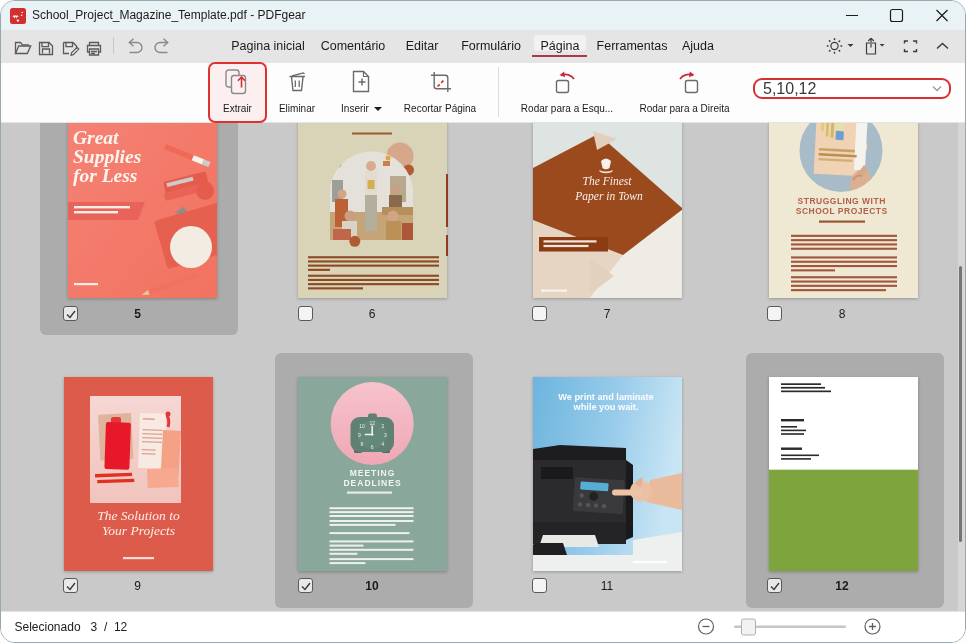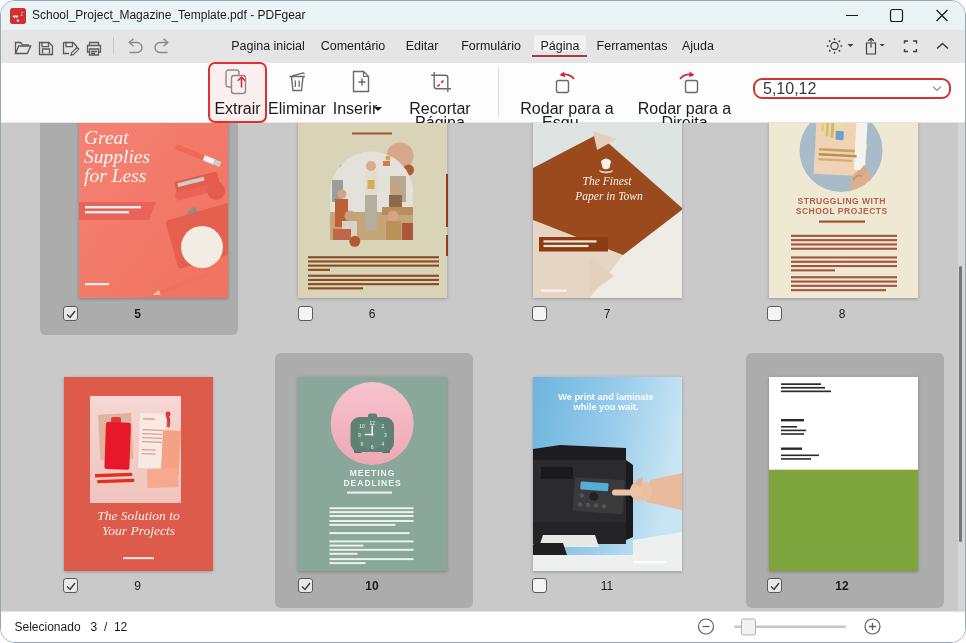--- a/index.html
+++ b/index.html
@@ -8,21 +8,21 @@
   .abs{position:absolute;}
   .win{position:absolute;left:0;top:0;width:966px;height:643px;border-radius:15px;
     overflow:hidden;background:#fff;border:1px solid #9aa7ae;}
   .titlebar{position:absolute;left:0;top:0;width:966px;height:29px;background:#e9f2f5;}
   .title-text{position:absolute;left:31px;top:0;height:29px;line-height:29px;
     font-size:12px;color:#1b1b1b;}
   .toolbar1{position:absolute;left:0;top:29px;width:966px;height:33px;background:#e5e5e5;}
   .menu{position:absolute;top:0;height:33px;line-height:33px;font-size:12.5px;color:#1b1b1b;text-align:center;}
   .toolbar2{position:absolute;left:0;top:62px;width:966px;height:60px;background:#fdfdfd;
     border-bottom:1px solid #e4e4e4;}
-  .tb-label{position:absolute;font-size:16px;color:#1b1b1b;text-align:center;top:101px;height:14px;line-height:14px;}
+  .tb-label{position:absolute;font-size:10px;color:#1b1b1b;text-align:center;top:101px;height:14px;line-height:14px;}
   .content{position:absolute;left:0;top:122px;width:966px;height:488px;background:#c9c9c9;overflow:hidden;}
   .card{position:absolute;background:#acacac;border-radius:6px;}
   .thumb{position:absolute;width:149px;height:194px;box-shadow:0 1px 3px rgba(0,0,0,0.25);overflow:hidden;}
   .thumb svg{display:block;}
   .cb{position:absolute;width:15px;height:15px;border:1.6px solid #5a5a5a;border-radius:3px;background:#f4f4f4;}
   .cb.checked{background:#e8e8e8;}
   .cb.checked svg{position:absolute;left:1px;top:1px;}
   .pagenum{position:absolute;width:40px;text-align:center;font-size:12px;color:#1b1b1b;height:14px;line-height:14px;}
   .pagenum.b{font-weight:bold;}
   .statusbar{position:absolute;left:0;top:610px;width:966px;height:33px;background:#fff;
@@ -161,21 +161,21 @@
   <svg class="abs" style="left:930px;top:84px" width="12" height="8">
       <path d="M2 1.5 l4 4 4-4" stroke="#9a9a9a" stroke-width="1.3" fill="none"></path>
     </svg>
 
   <div class="content">
 
     <div class="card" style="left:39px;top:-43px;width:198px;height:255px;"></div>
     <div class="card" style="left:273.5px;top:230px;width:198px;height:255px;"></div>
     <div class="card" style="left:744.5px;top:230px;width:198px;height:255px;"></div>
 
-    <div class="thumb" style="left:78px;top:-19px;" id="t5">
+    <div class="thumb" style="left:67px;top:-19px;font-weight:bold;" id="t5">
       <svg width="149" height="194" viewBox="0 0 149 194">
         <defs>
             <linearGradient id="g5" x1="0" y1="0" x2="1" y2="1">
           <stop offset="0" stop-color="#f58275"></stop>
               <stop offset="1" stop-color="#f1725f"></stop>
         </linearGradient>
           </defs>
         <rect width="149" height="194" fill="url(#g5)"></rect>
         <rect x="96" y="-14" width="16" height="30" fill="#ee6a57" transform="rotate(18 96 -14)"></rect>
         <g transform="rotate(22 98 40)">

